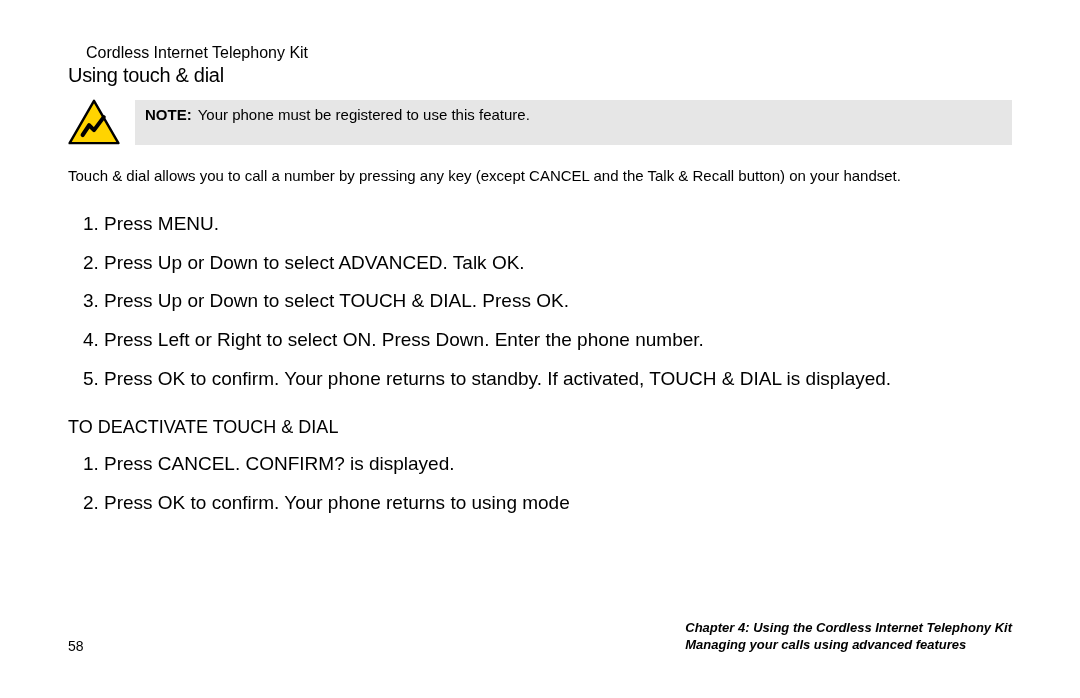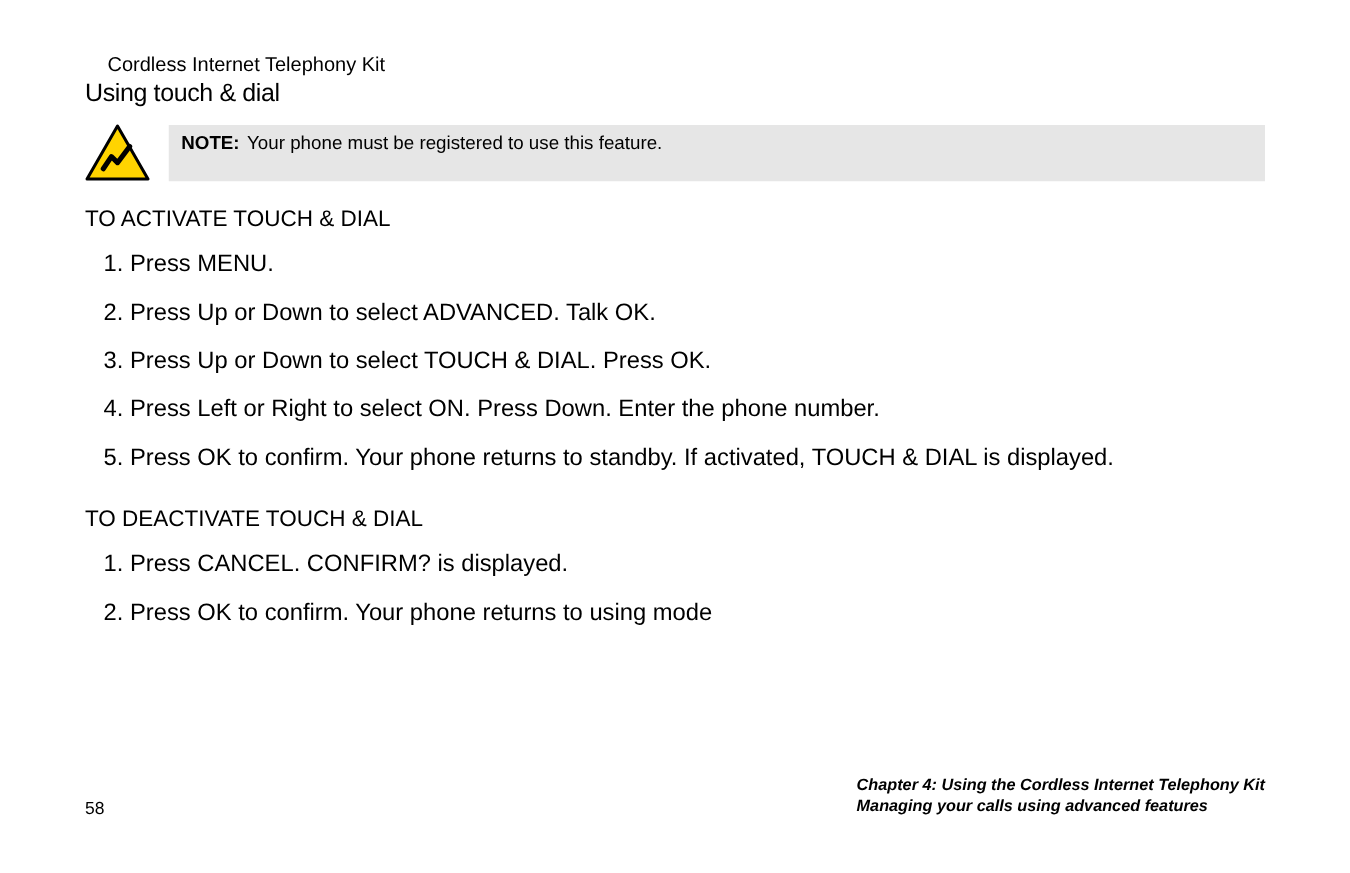--- a/index.html
+++ b/index.html
@@ -120,22 +120,22 @@
         <polygon points="32,2 62,54 2,54" fill="#ffd400" stroke="#000" stroke-width="3" stroke-linejoin="round"></polygon>
         <path d="M18 44 L26 32 L32 38 L44 22" fill="none" stroke="#000" stroke-width="5" stroke-linecap="round" stroke-linejoin="round"></path>
       </svg>
     </div>
     <div class="note-bar">
       <span class="note-label">NOTE:</span>
       <span class="note-text">Your phone must be registered to use this feature.</span>
     </div>
   </div>
 
+  <div class="body-text">Touch &amp; dial allows you to call a number by pressing any key (except CANCEL and the Talk &amp; Recall button) on your handset.</div>
 
-  <div class="section-head">TO ACTIVATE TOUCH &amp; DIAL</div>
   <ol class="steps">
     <li>Press MENU.</li>
     <li>Press Up or Down to select ADVANCED. Talk OK.</li>
     <li>Press Up or Down to select TOUCH &amp; DIAL. Press OK.</li>
     <li>Press Left or Right to select ON. Press Down. Enter the phone number.</li>
     <li>Press OK to confirm. Your phone returns to standby. If activated, TOUCH &amp; DIAL is displayed.</li>
   </ol>
 
   <div class="section-head">TO DEACTIVATE TOUCH &amp; DIAL</div>
   <ol class="steps">

